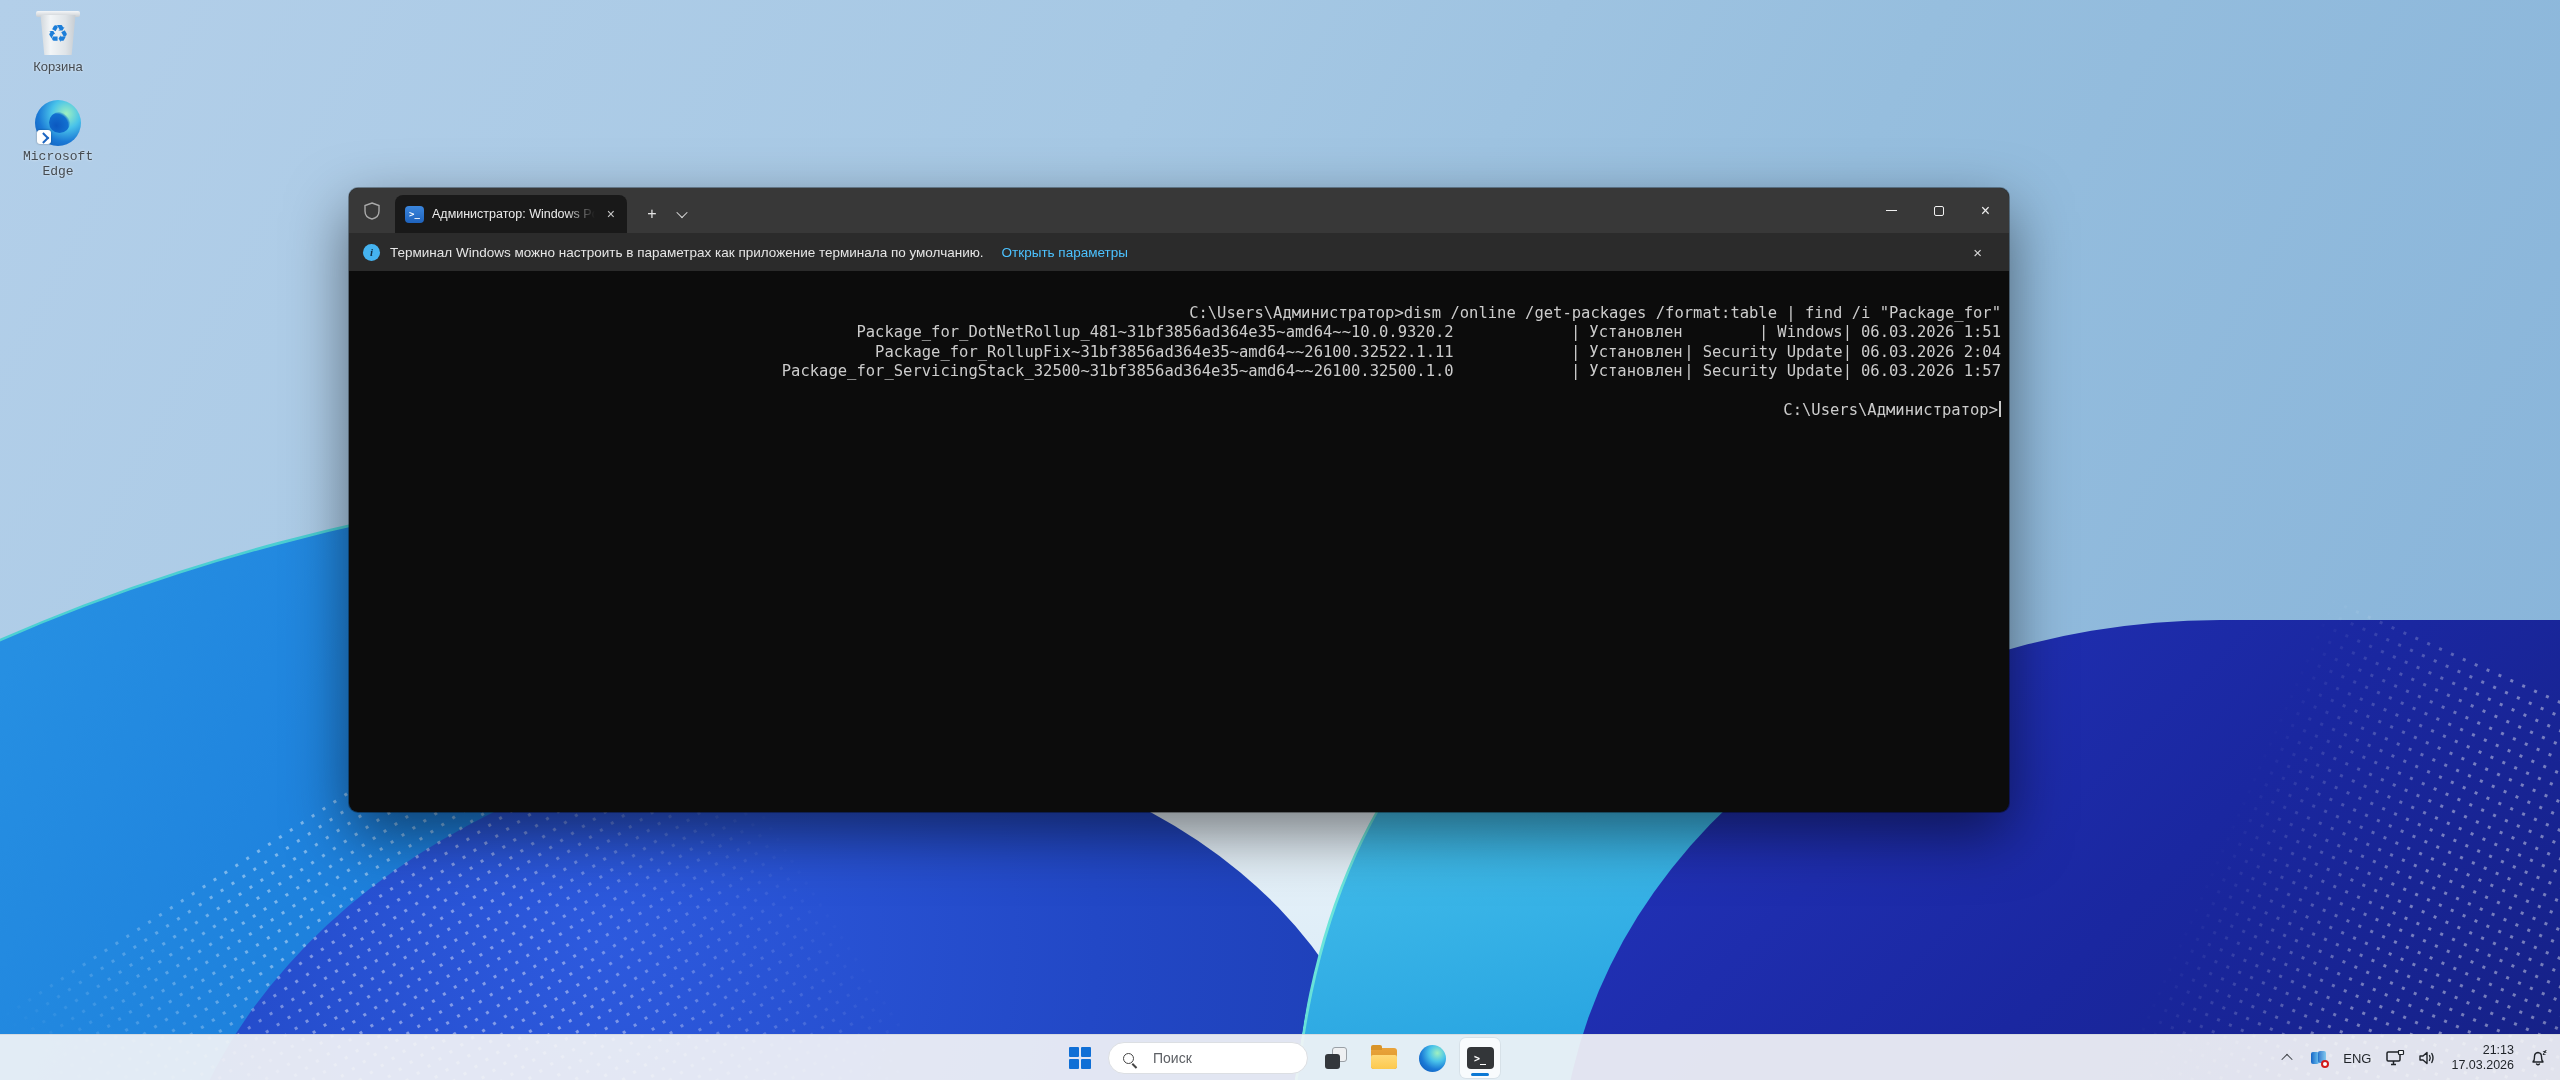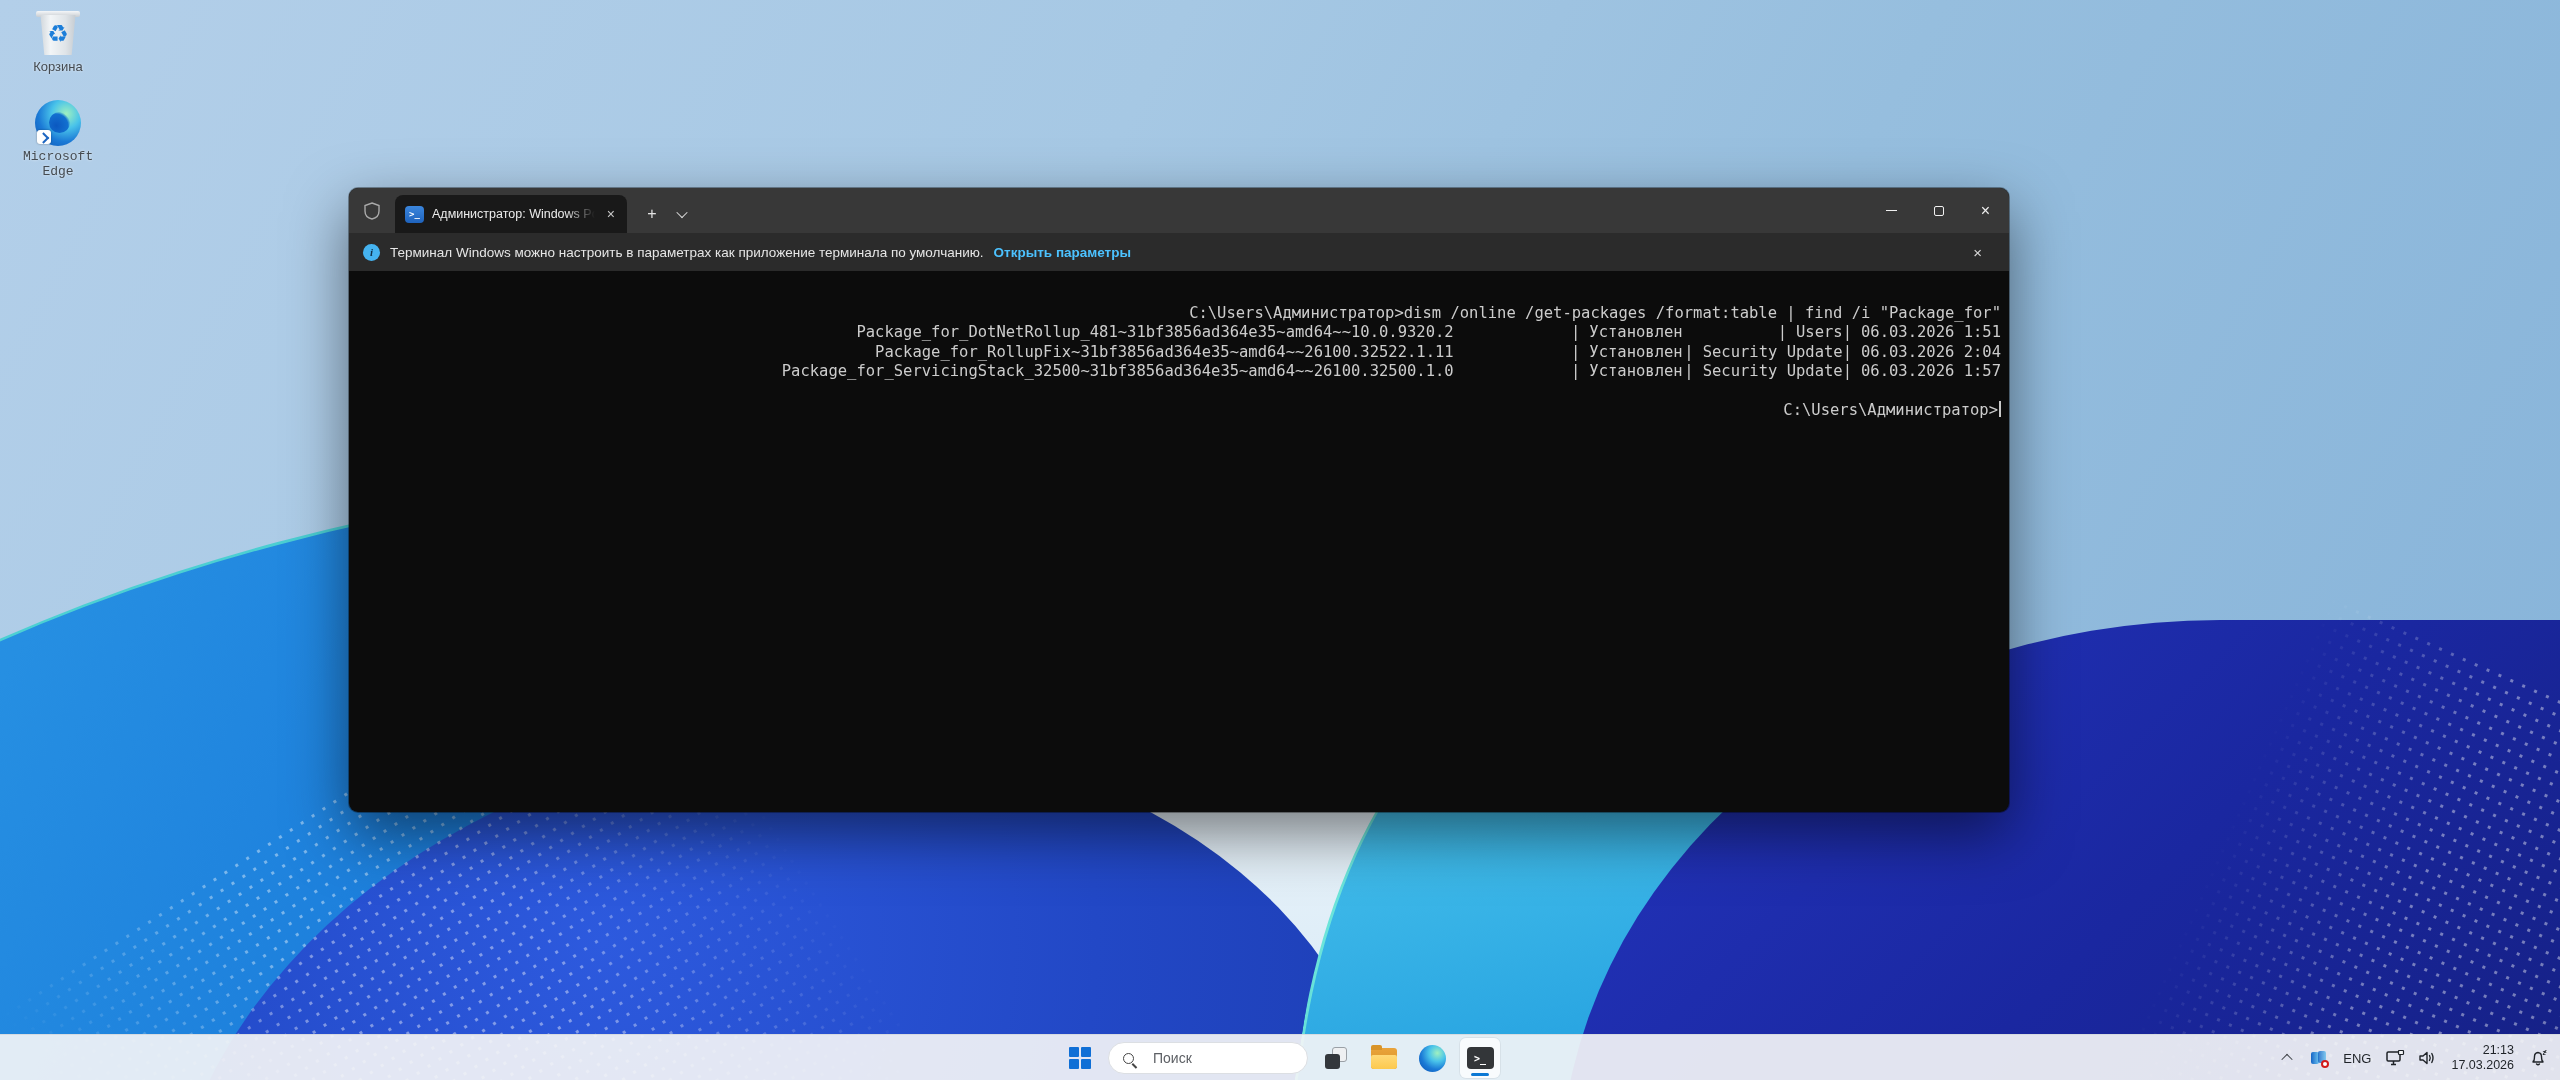--- a/index.html
+++ b/index.html
@@ -74,21 +74,21 @@
   .wbtn { width:47px; height:100%; display:flex; align-items:center; justify-content:center; }
   .min-glyph { width:11px; height:1.6px; background:#f0f0f0; }
   .max-glyph { width:10px; height:10px; border:1.4px solid #f0f0f0; border-radius:2px; }
   .x-glyph { color:#f0f0f0; font-size:16px; line-height:16px; }
 
   .banner { height:38px; background:#2b2b2b; display:flex; align-items:center; padding:0 14px; gap:10px; }
   .info-ic { width:17px; height:17px; border-radius:50%; background:#45b3f0; color:#10314a;
     font-size:11px; font-weight:bold; font-family:"Liberation Serif",serif; font-style:italic;
     display:flex; align-items:center; justify-content:center; flex:none; }
   .banner-text { color:#e6e6e6; font-size:13.5px; }
-  .banner-link { color:#4cc2ff; font-size:13.5px; cursor:pointer;font-weight:bold; }
+  .banner-link { color:#4cc2ff; font-size:13.5px; margin-left:8px; cursor:pointer; }
   .banner-close { margin-left:auto; margin-right:8px; color:#d8d8d8; font-size:15px; padding:2px 5px; }
 
   .term { height:541px; padding:33px 8px 0 7px; font-family:"DejaVu Sans Mono",monospace;
     font-size:15.5px; line-height:19.4px; color:#cccccc; cursor:text;text-align:right; }
   .tline { white-space:pre; }
   .c-pkg { display:inline-block; width:978px; }
   .c-state { display:inline-block; width:229px; }
   .c-type { display:inline-block; width:160px; }
   .sep { margin-right:9px; }
   .cursor { display:inline-block; width:2px; height:16px; background:#c9c9c9; vertical-align:-2px; margin-left:1px; }
@@ -201,21 +201,21 @@
     <div class="banner" data-interactable="false">
       <span class="info-ic" data-interactable="false">i</span>
       <span class="banner-text" data-interactable="false">Терминал Windows можно настроить в параметрах как приложение терминала по умолчанию.</span>
       <span class="banner-link" data-interactable="true">Открыть параметры</span>
       <span class="banner-close" data-interactable="true">×</span>
     </div>
 
     <div class="term" data-interactable="true">
       <div class="tline" data-interactable="false"><span data-interactable="false">C:\Users\Администратор&gt;</span><span data-interactable="false">dism /online /get-packages /format:table | find /i "Package_for"</span></div>
 
-      <div class="tline" data-interactable="false"><span class="c-pkg">Package_for_DotNetRollup_481~31bf3856ad364e35~amd64~~10.0.9320.2</span><span class="c-state"><span class="sep">|</span><span>Установлен</span></span><span class="c-type"><span class="sep">|</span><span>Users</span></span><span class="sep">|</span><span>06.03.2026 1:51</span></div>
+      <div class="tline" data-interactable="false"><span class="c-pkg">Package_for_DotNetRollup_481~31bf3856ad364e35~amd64~~10.0.9320.2</span><span class="c-state"><span class="sep">|</span><span>Установлен</span></span><span class="c-type"><span class="sep">|</span><span>Windows</span></span><span class="sep">|</span><span>06.03.2026 1:51</span></div>
 
 
       <div class="tline" data-interactable="false"><span class="c-pkg">Package_for_RollupFix~31bf3856ad364e35~amd64~~26100.32522.1.11</span><span class="c-state"><span class="sep">|</span><span>Установлен</span></span><span class="c-type"><span class="sep">|</span><span>Security Update</span></span><span class="sep">|</span><span>06.03.2026 2:04</span></div>
 
       <div class="tline" data-interactable="false"><span class="c-pkg">Package_for_ServicingStack_32500~31bf3856ad364e35~amd64~~26100.32500.1.0</span><span class="c-state"><span class="sep">|</span><span>Установлен</span></span><span class="c-type"><span class="sep">|</span><span>Security Update</span></span><span class="sep">|</span><span>06.03.2026 1:57</span></div>
 
       <div class="tline" data-interactable="false">&nbsp;</div>
       <div class="tline" data-interactable="false"><span data-interactable="false">C:\Users\Администратор&gt;</span><span class="cursor" data-interactable="false"></span></div>
     </div>
   </div>

